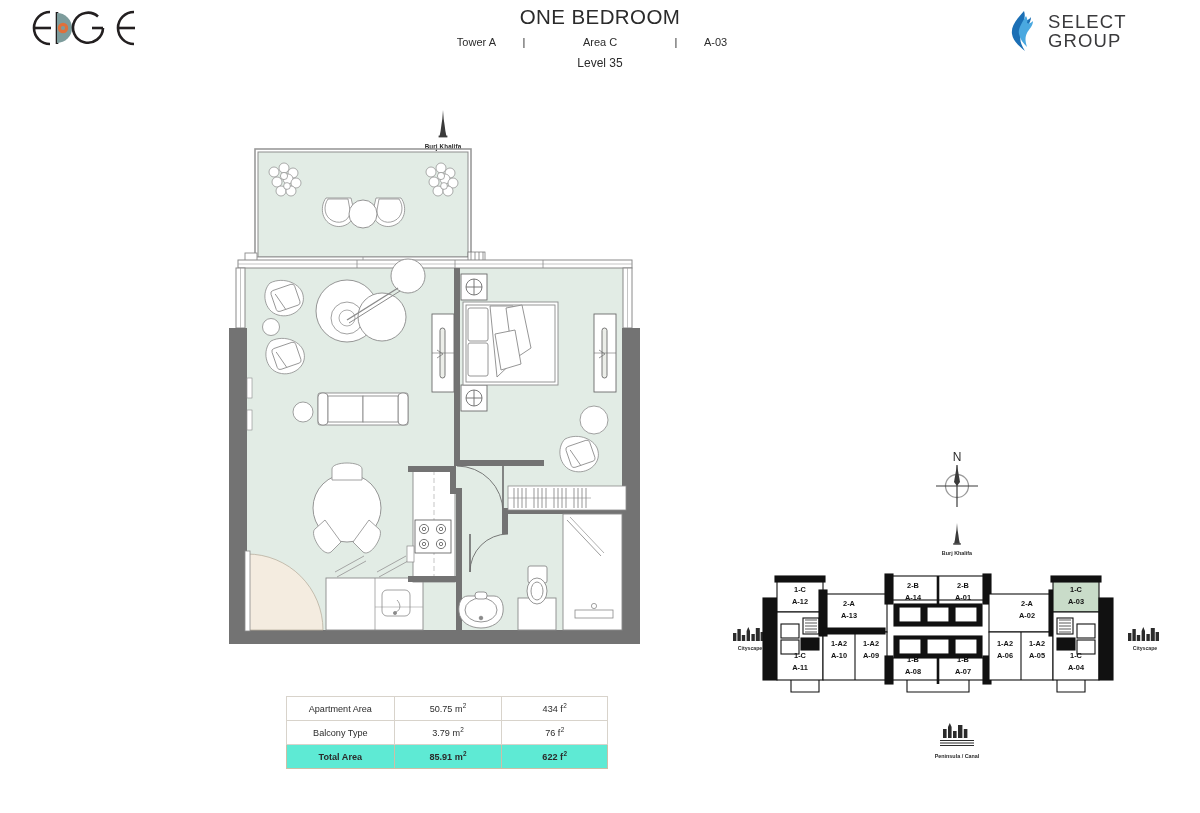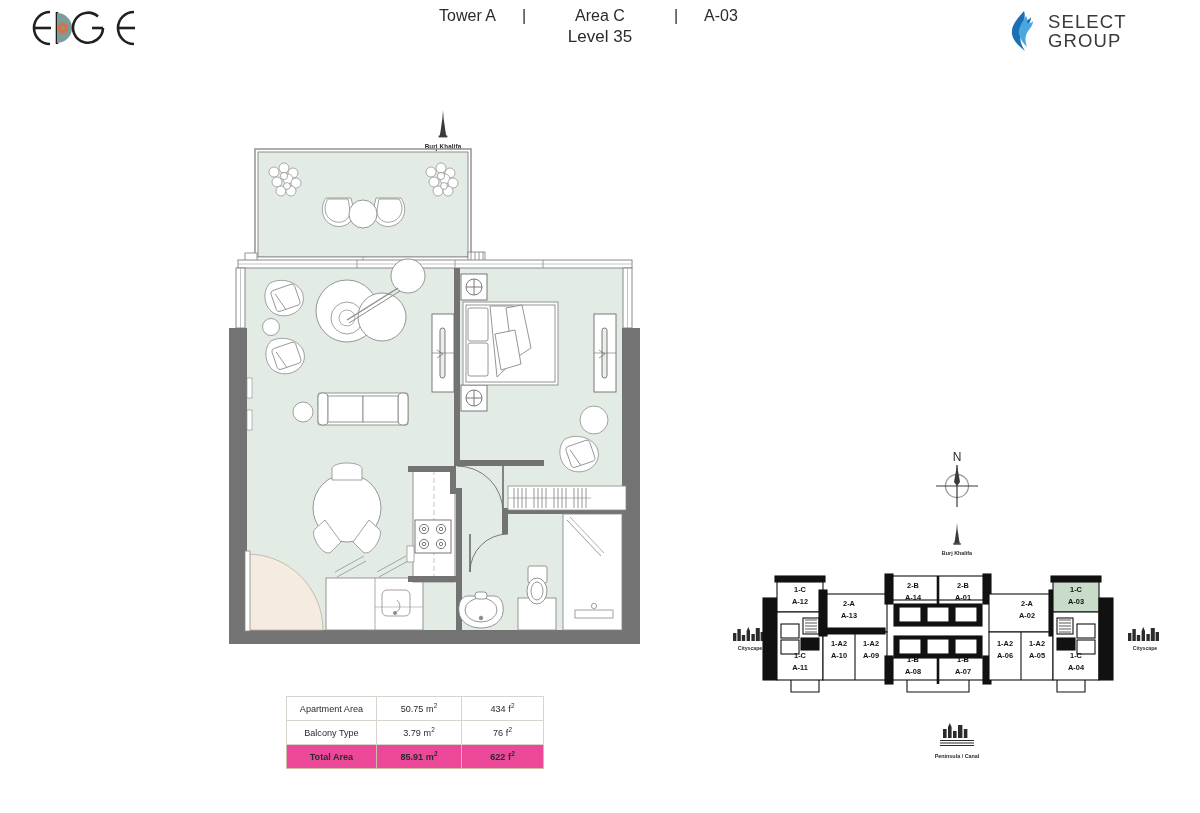--- a/index.html
+++ b/index.html
@@ -15,48 +15,48 @@
   #header{position:absolute;left:0;top:0;width:1200px;height:92px;}
   #edge-logo{position:absolute;left:24px;top:6px;width:120px;height:44px;}
   #sg-logo{position:absolute;left:1008px;top:8px;width:170px;height:46px;}
   #title-block{position:absolute;left:330px;top:4px;width:540px;text-align:center;}
   #unit-title{
     font-size:20.5px;letter-spacing:.4px;color:#2b2b2b;font-weight:400;
     line-height:26px;white-space:nowrap;
   }
   #subtitle-row{
     display:flex;justify-content:center;align-items:flex-end;
-    font-size:16px;color:#2b2b2b;line-height:22px;margin-top:1px;
+    font-size:11px;color:#2b2b2b;line-height:22px;margin-top:1px;
   }
   #subtitle-row .sep{color:#2b2b2b;}
   .sub-a{width:120px;text-align:right;}
   .sub-p1{width:56px;text-align:center;}
   .sub-b{width:96px;text-align:center;}
   .sub-p2{width:56px;text-align:center;}
   .sub-c{width:120px;text-align:left;}
-  #level-line{font-size:17px;color:#2b2b2b;line-height:20px;margin-top:0px;}
+  #level-line{font-size:12px;color:#2b2b2b;line-height:20px;margin-top:0px;}
 
   
   #main-plan{position:absolute;left:225px;top:110px;width:420px;height:500px;}
   #burj-main{position:absolute;left:178px;top:0px;width:80px;text-align:center;}
   #burj-main .lbl{font-size:6.3px;font-weight:bold;color:#2b2b2b;letter-spacing:.1px;margin-top:1px;}
 
   
   #area-table{
-    position:absolute;left:286px;top:696px;width:258px;
+    position:absolute;left:286px;top:696px;width:322px;
     border-collapse:collapse;font-size:9.1px;color:#2b2b2b;padding-left:16px;
   }
   #area-table td{
     border:1px solid #d8d3cb;padding:0;height:23px;vertical-align:middle;
     text-align:center;background:#ffffff;
   }
   #area-table td.lbl{width:104px;}
   #area-table td.m2{width:104px;}
   #area-table td.ft{width:102px;}
-  #area-table tr.total td{background:#ec4899;font-weight:bold;border-color:#cdbfa6;color:#2b2b2b;}
+  #area-table tr.total td{background:#5eead4;font-weight:bold;border-color:#cdbfa6;color:#2b2b2b;}
   #area-table sup{font-size:6.4px;vertical-align:super;}
   .unitsp{letter-spacing:.3px;}
 
   
   #keyplan{position:absolute;left:715px;top:440px;width:470px;height:330px;}
   #compass{position:absolute;left:212px;top:8px;width:60px;height:60px;}
   #kp-burj{position:absolute;left:205px;top:83px;width:74px;text-align:center;}
   #kp-burj .lbl{font-size:5.4px;font-weight:bold;color:#2b2b2b;margin-top:1px;}
   #kp-pen{position:absolute;left:200px;top:282px;width:84px;text-align:center;}
   #kp-pen .lbl{font-size:5.4px;font-weight:bold;color:#2b2b2b;margin-top:1px;}
@@ -85,20 +85,21 @@
       <circle cx="39" cy="22" r="2.1" fill="#7d9c9c"></circle>
       <g fill="none" stroke="#231f20" stroke-width="2.6">
         <path d="M79 22 L79 22 A15 15 0 1 1 74 10.5"></path>
         <line x1="79" y1="22" x2="68" y2="22"></line>
         <path d="M110 6 A15 15 0 1 0 110 38"></path>
         <line x1="95" y1="22" x2="111" y2="22"></line>
       </g>
     </svg>
 
     <div id="title-block">
+      <div id="unit-title">ONE BEDROOM</div>
       <div id="subtitle-row">
         <span class="sub-a">Tower A</span>
         <span class="sub-p1 sep">|</span>
         <span class="sub-b">Area C</span>
         <span class="sub-p2 sep">|</span>
         <span class="sub-c">A-03</span>
       </div>
       <div id="level-line">Level 35</div>
     </div>
 

